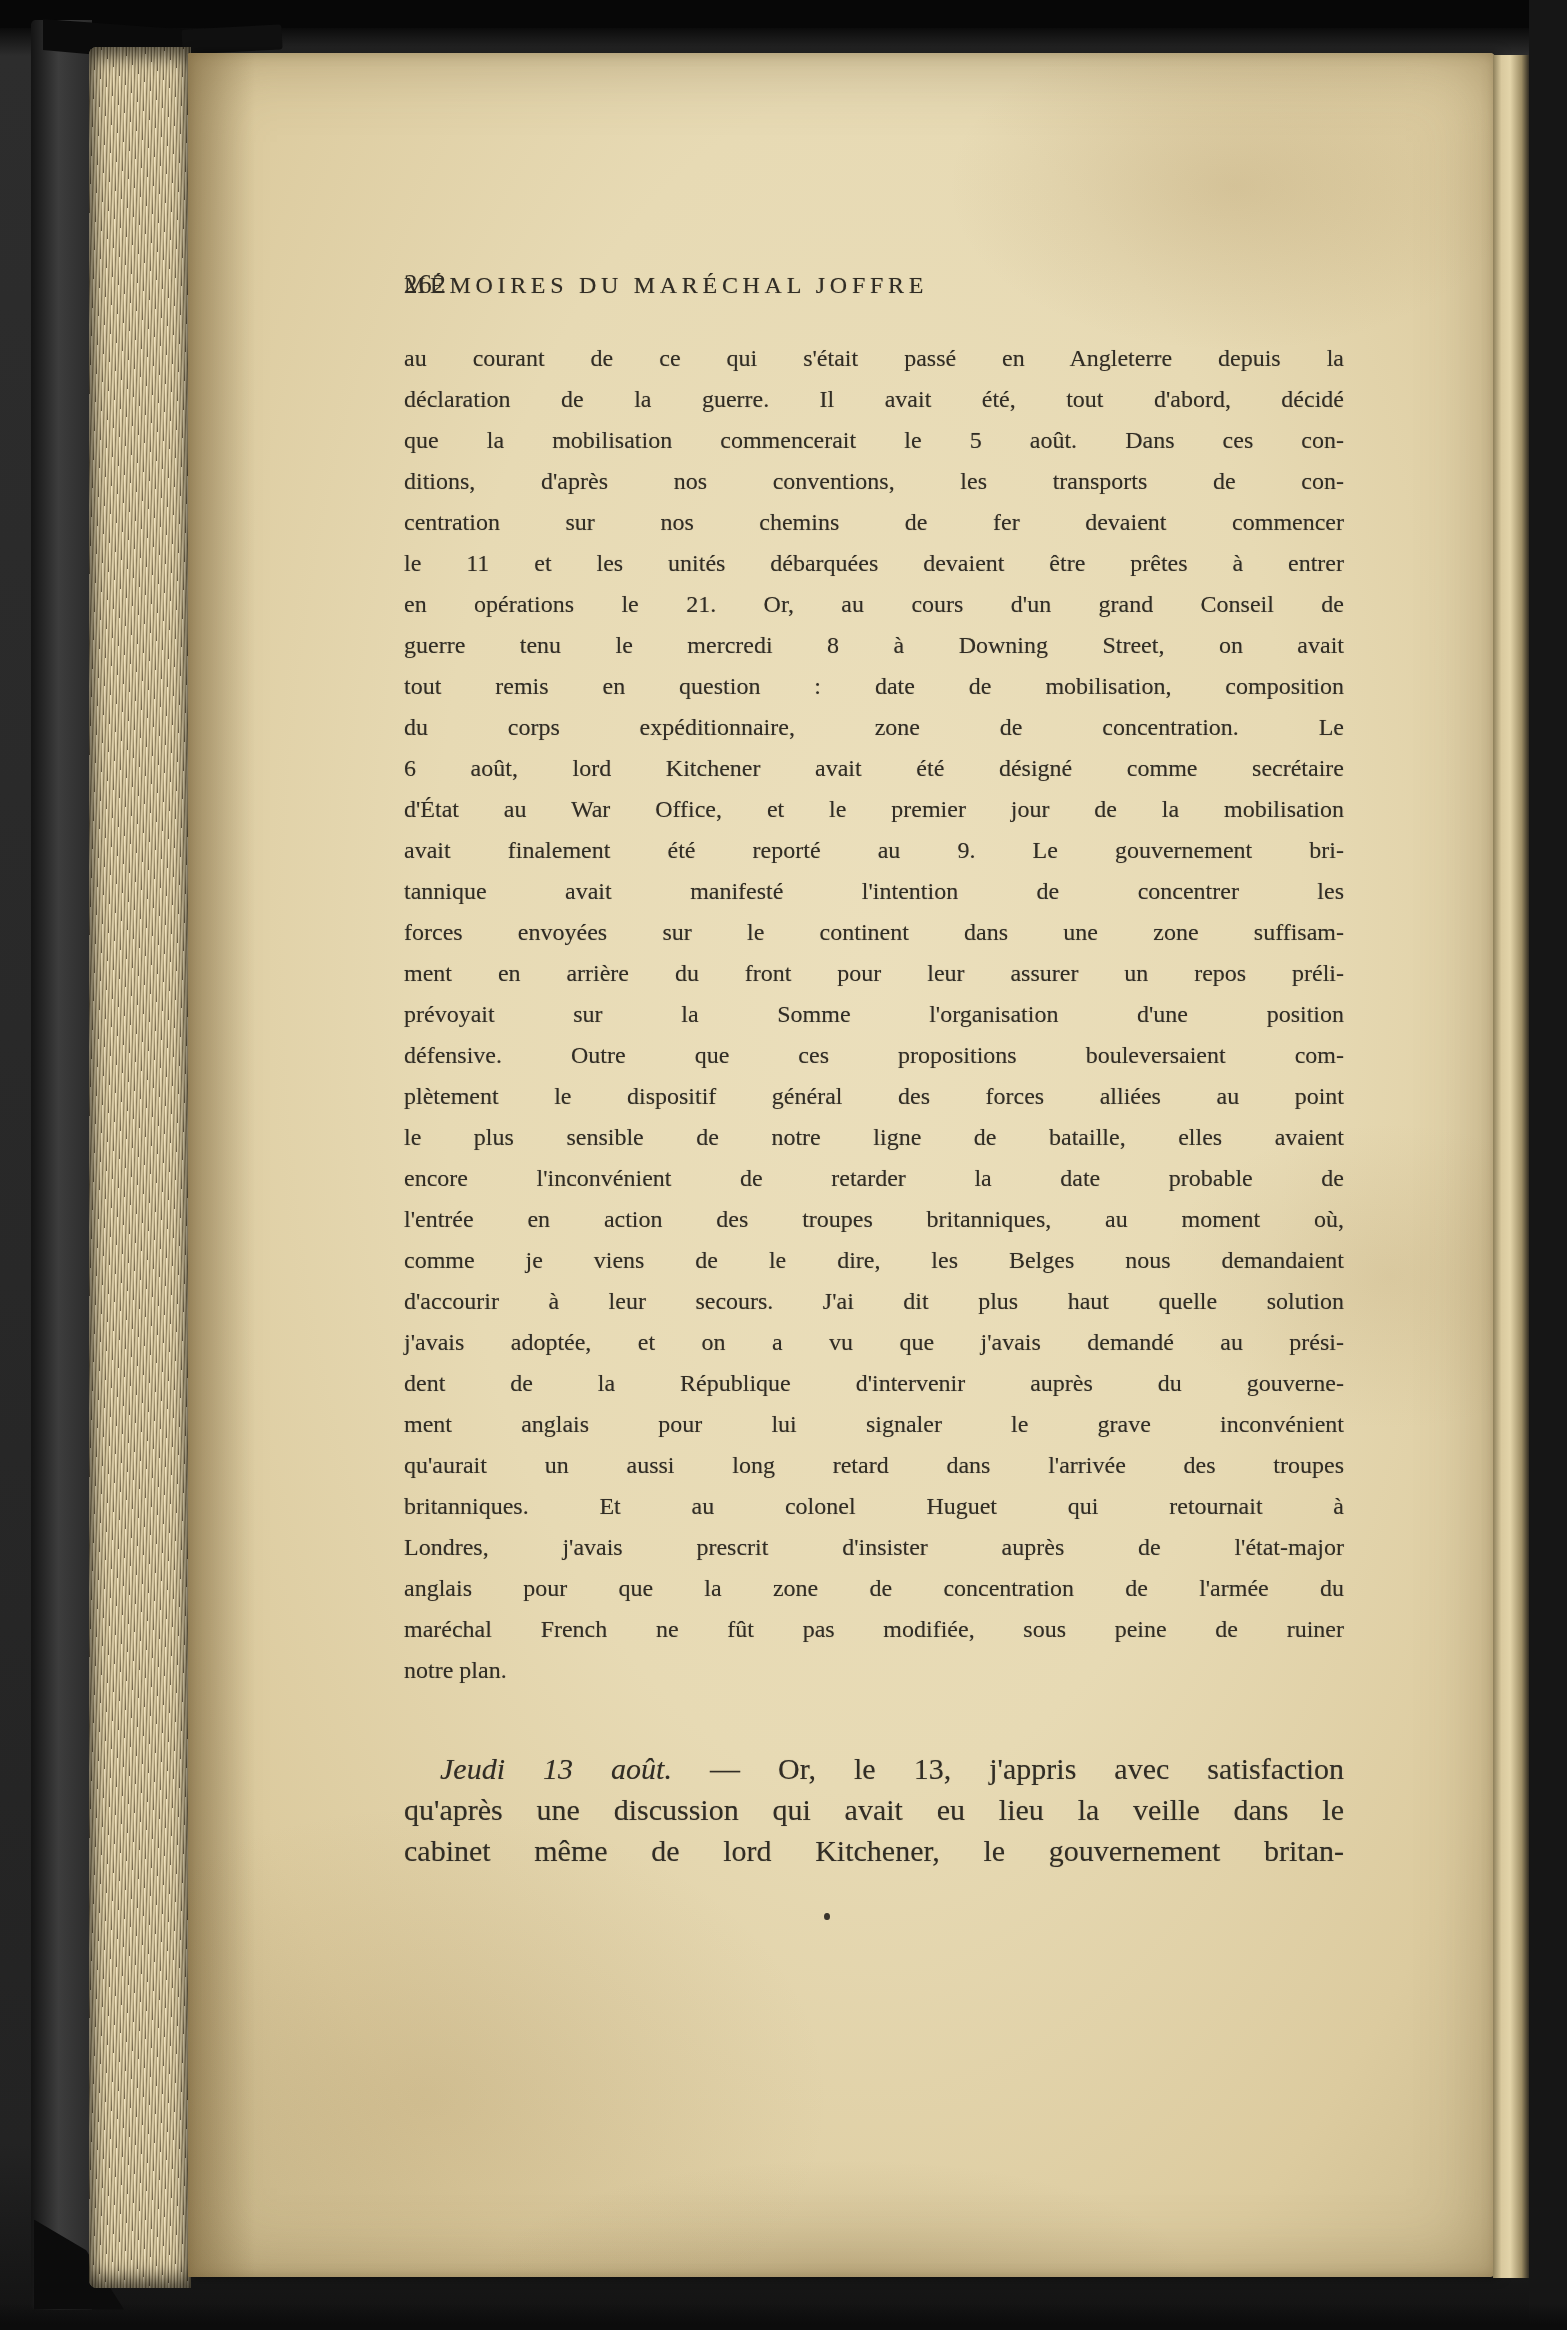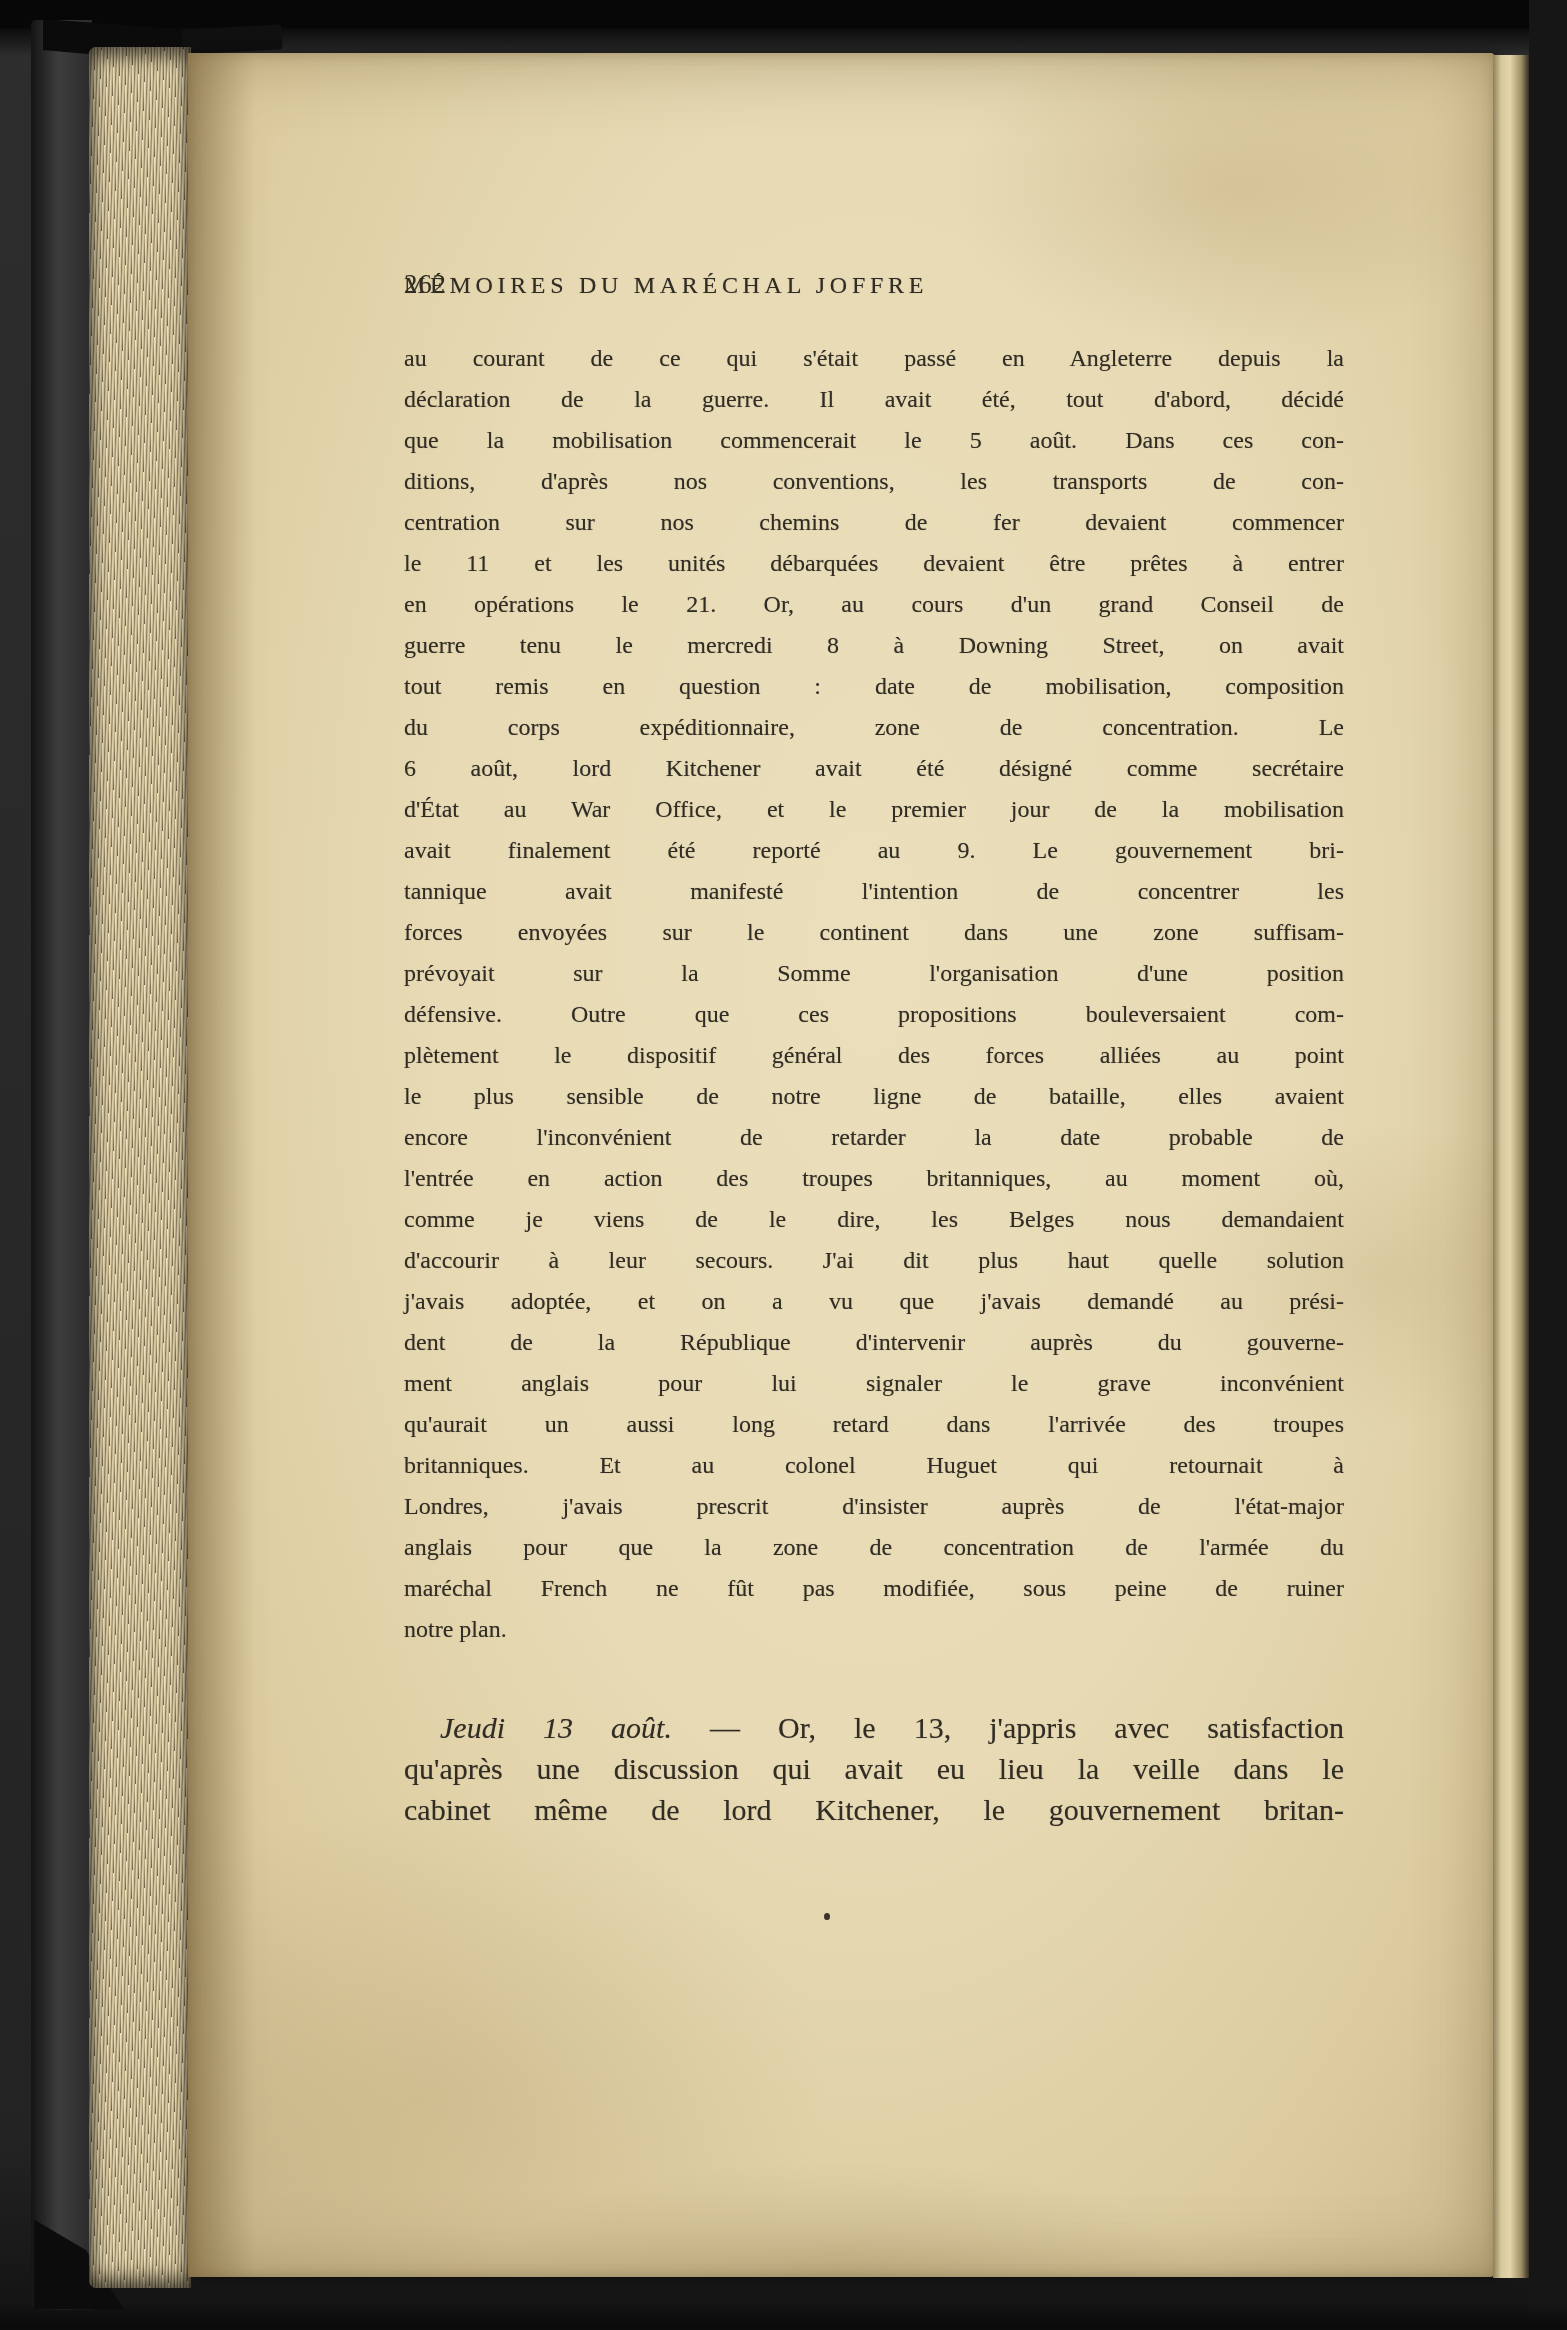--- a/index.html
+++ b/index.html
@@ -115,20 +115,21 @@
         <div class="line">le 11 et les unités débarquées devaient être prêtes à entrer</div>
         <div class="line">en opérations le 21. Or, au cours d'un grand Conseil de</div>
         <div class="line">guerre tenu le mercredi 8 à Downing Street, on avait</div>
         <div class="line">tout remis en question : date de mobilisation, composition</div>
         <div class="line">du corps expéditionnaire, zone de concentration. Le</div>
         <div class="line">6 août, lord Kitchener avait été désigné comme secrétaire</div>
         <div class="line">d'État au War Office, et le premier jour de la mobilisation</div>
         <div class="line">avait finalement été reporté au 9. Le gouvernement bri-</div>
         <div class="line">tannique avait manifesté l'intention de concentrer les</div>
         <div class="line">forces envoyées sur le continent dans une zone suffisam-</div>
+        <div class="line">ment en arrière du front pour leur assurer un repos préli-</div>
         <div class="line">prévoyait sur la Somme l'organisation d'une position</div>
         <div class="line">défensive. Outre que ces propositions bouleversaient com-</div>
         <div class="line">plètement le dispositif général des forces alliées au point</div>
         <div class="line">le plus sensible de notre ligne de bataille, elles avaient</div>
         <div class="line">encore l'inconvénient de retarder la date probable de</div>
         <div class="line">l'entrée en action des troupes britanniques, au moment où,</div>
         <div class="line">comme je viens de le dire, les Belges nous demandaient</div>
         <div class="line">d'accourir à leur secours. J'ai dit plus haut quelle solution</div>
         <div class="line">j'avais adoptée, et on a vu que j'avais demandé au prési-</div>
         <div class="line">dent de la République d'intervenir auprès du gouverne-</div>

